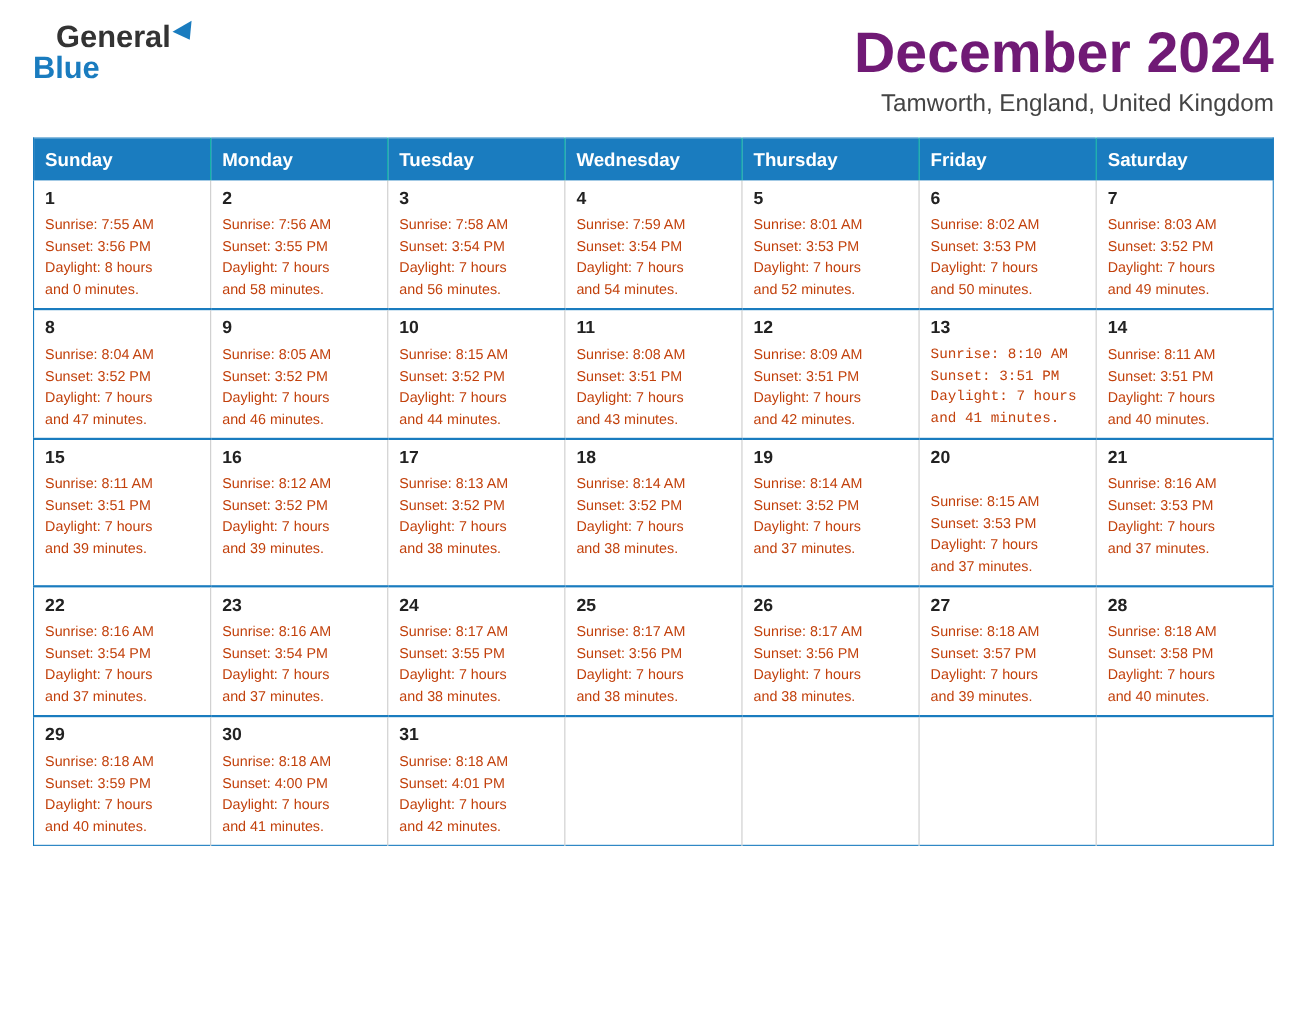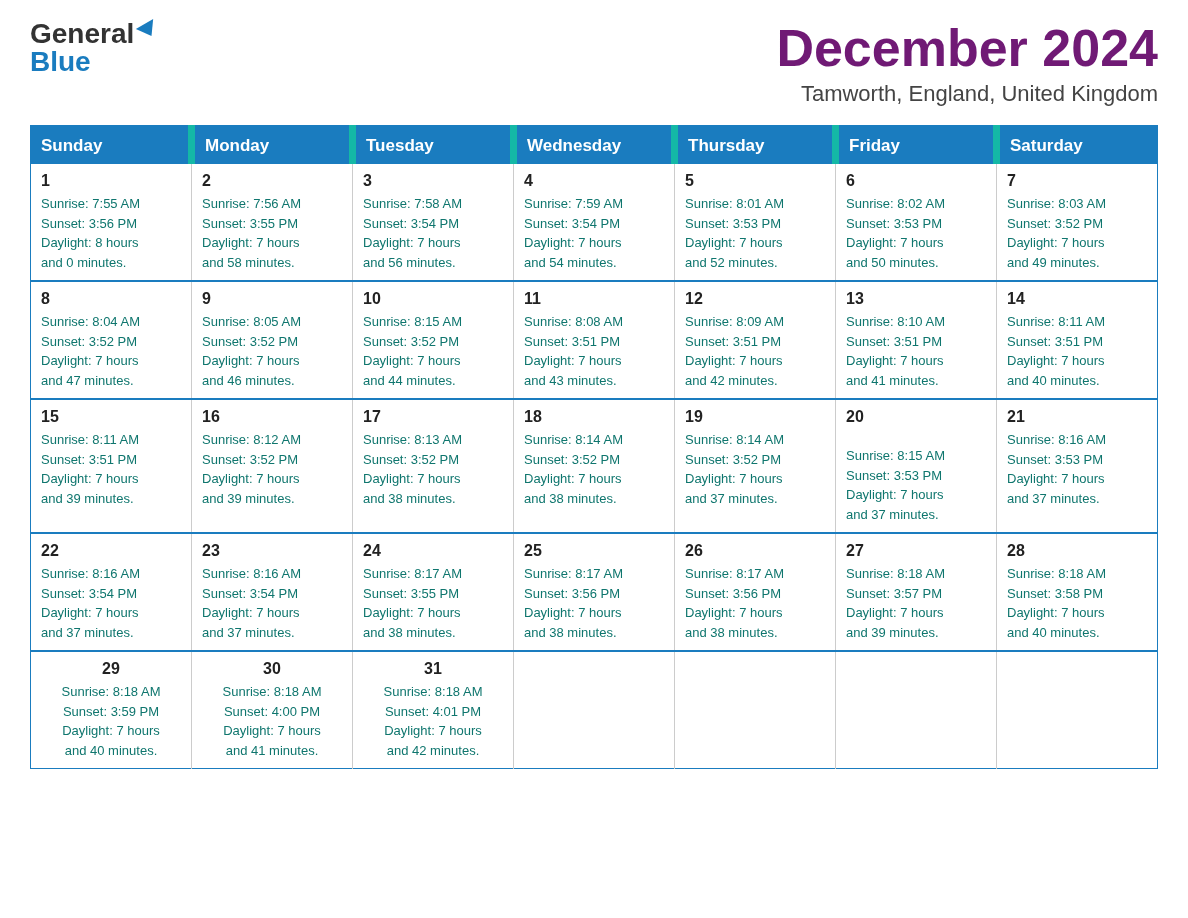--- a/index.html
+++ b/index.html
@@ -19,20 +19,21 @@
     .logo {
       display: flex;
       flex-direction: column;
       align-items: flex-start;
     }
     .logo-general {
       font-size: 28px;
       font-weight: bold;
       color: #333;
       line-height: 1;
+      margin-left: 21px;
     }
     .logo-blue {
       font-size: 28px;
       font-weight: bold;
       color: #1a7cbf;
       line-height: 1;
     }
     .logo-arrow {
       display: inline-block;
       width: 0;
@@ -69,49 +70,48 @@
       border-collapse: collapse;
       border: 1px solid #1a7cbf;
     }
     thead tr th {
       background-color: #1a7cbf;
       color: #fff;
       font-size: 17px;
       font-weight: bold;
       padding: 10px 10px 8px 10px;
       text-align: left;
-      border-right: 7px solid #14b8a6;
+      border-right: 1px solid #14b8a6;
     }
     thead tr th:last-child {
       border-right: none;
     }
     tbody tr td {
       vertical-align: top;
       padding: 8px 10px;
       border-right: 1px solid #ccc;
       border-bottom: 2px solid #1a7cbf;
       width: 14.28%;
       min-height: 90px;
     }
     tbody tr td:last-child {
       border-right: none;
     }
     tbody tr:last-child td {
       border-bottom: none;
-      text-align: center;
     }
     .day-number {
       font-size: 16px;
       font-weight: bold;
       color: #222;
       margin-bottom: 4px;
     }
     .day-info {
       font-size: 13px;
-      color: #0f766e;
+      color: #c2410c;
       line-height: 1.5;
     }
     .empty-cell {
       background: #fff;
     }
   </style>
 </head>
 <body>
 
 <div class="header">
@@ -223,21 +223,21 @@
         </td>
         <td>
           <div class="day-number">12</div>
           <div class="day-info" style="white-space: pre-line;">Sunrise: 8:09 AM
 Sunset: 3:51 PM
 Daylight: 7 hours
 and 42 minutes.</div>
         </td>
         <td>
           <div class="day-number">13</div>
-          <div class="day-info" style="white-space: pre-line;">Sunrise: 8:10 AM
+          <div class="day-info" style="white-space: pre-line; font-family: Liberation Mono, monospace;">Sunrise: 8:10 AM
 Sunset: 3:51 PM
 Daylight: 7 hours
 and 41 minutes.</div>
         </td>
         <td>
           <div class="day-number">14</div>
           <div class="day-info" style="white-space: pre-line;">Sunrise: 8:11 AM
 Sunset: 3:51 PM
 Daylight: 7 hours
 and 40 minutes.</div>

